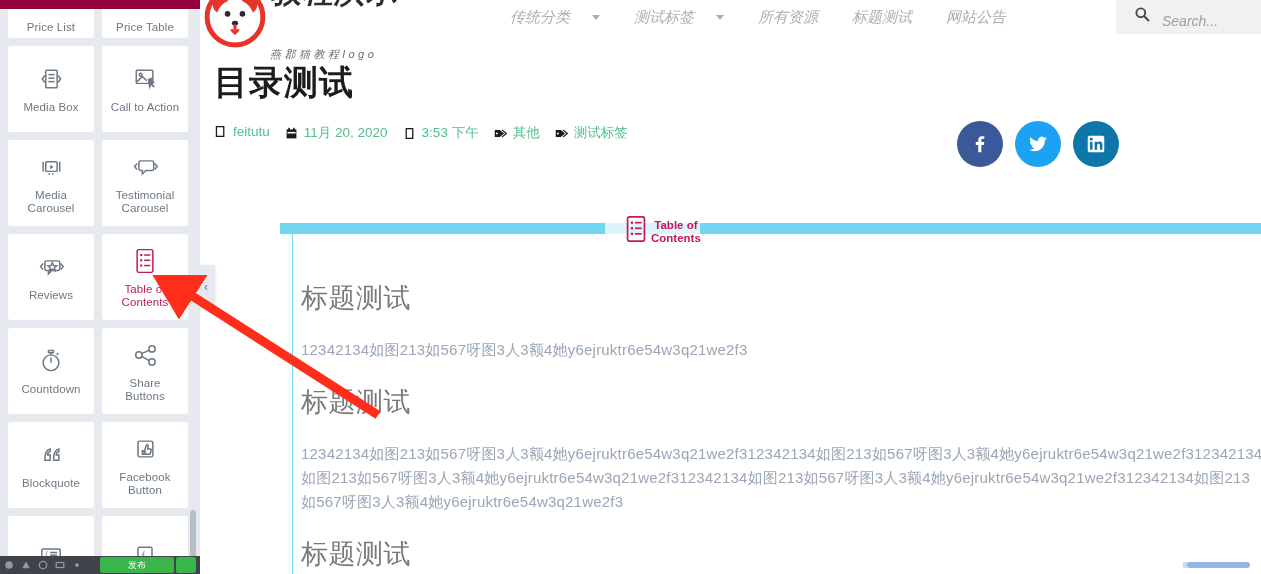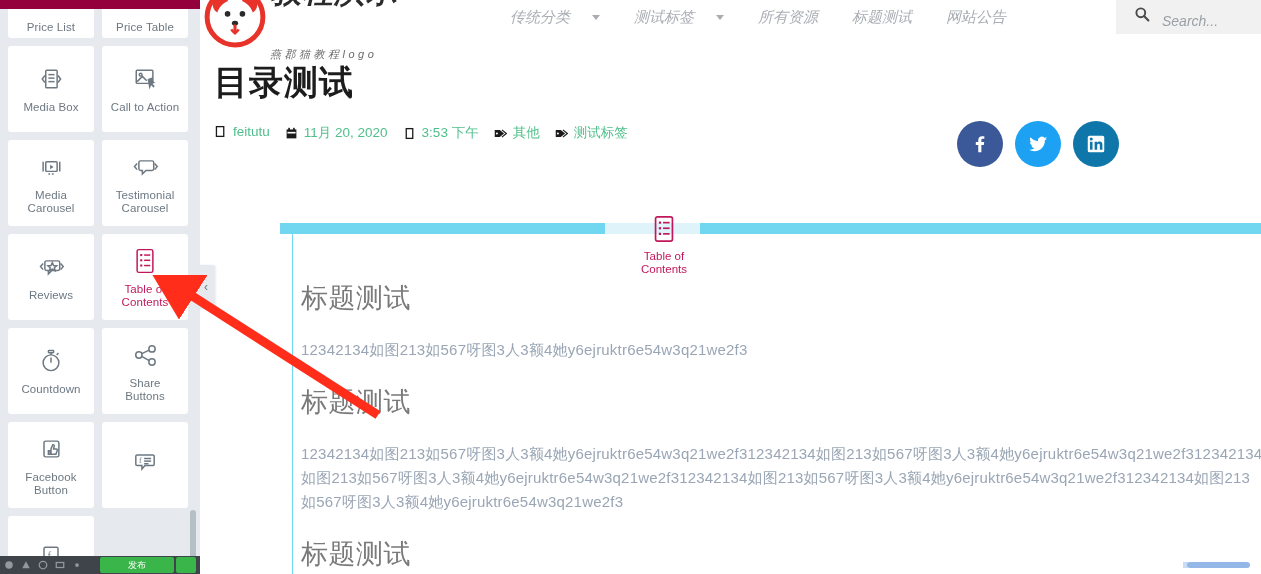--- a/index.html
+++ b/index.html
@@ -233,23 +233,24 @@
     background: #71d7f0;
   }
   #drop-gap {
     position: absolute; left: 325px; top: 0;
     width: 95px; height: 11px;
     background: #dff3fb;
   }
   #drop-widget {
     position: absolute; left: 341px; top: -9px;
     width: 86px;
-    display: flex; flex-direction: column; align-items: center;
+    display: flex; flex-direction: row; align-items: center;
     color: #c2185b;
     z-index: 4;
+    font-weight: bold;
   }
   #drop-widget .dw-icon { width: 30px; height: 30px; margin-bottom: 6px; }
   #drop-widget .dw-label {
     font-size: 11.5px; line-height: 13px; text-align: center; color: #c2185b;
   }
   #section-box {
     position: absolute; left: 12px; top: 11px;
     width: 981px; height: 340px;
     border-left: 1px solid #71d7f0;
     border-right: 1px solid #71d7f0;
@@ -395,20 +396,29 @@
             <div class="wc-icon">
               <svg viewBox="0 0 32 32" fill="none" stroke="#6d7882" stroke-width="1.7">
                 <circle cx="24" cy="9" r="3.6"></circle>
                 <circle cx="9" cy="16" r="3.6"></circle>
                 <circle cx="24" cy="24" r="3.6"></circle>
                 <line x1="12.3" y1="14.4" x2="20.8" y2="10.5"></line>
                 <line x1="12.3" y1="17.6" x2="20.8" y2="22.4"></line>
               </svg>
             </div>
             <div class="wc-label">Share Buttons</div>
+          </div>
+          <div class="widget-card">
+            <div class="wc-icon">
+              <svg viewBox="0 0 32 32" fill="none" stroke="#6d7882" stroke-width="1.7">
+                <path d="M9 20 q0 -9 6 -11 v3 q-3 1 -3 4 h3 v6 h-6 z"></path>
+                <path d="M19 20 q0 -9 6 -11 v3 q-3 1 -3 4 h3 v6 h-6 z"></path>
+              </svg>
+            </div>
+            <div class="wc-label">Blockquote</div>
           </div>
           <div class="widget-card">
             <div class="wc-icon">
               <svg viewBox="0 0 32 32" fill="none" stroke="#6d7882" stroke-width="1.7">
                 <rect x="8" y="7" width="17" height="18" rx="2"></rect>
                 <path d="M13 18 v4 h2 v-4 z"></path>
                 <path d="M16 22 v-6 l2 -5 q2 0 1.6 2 l-0.6 3 h3 q1.6 0 1 2 l-1.4 4 z"></path>
               </svg>
             </div>
             <div class="wc-label">Facebook Button</div>

